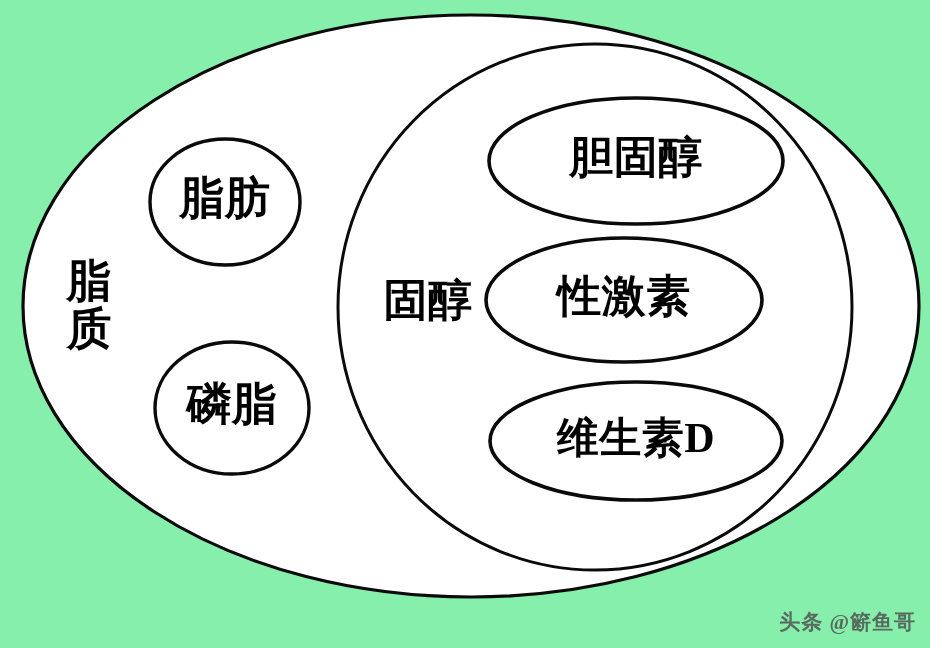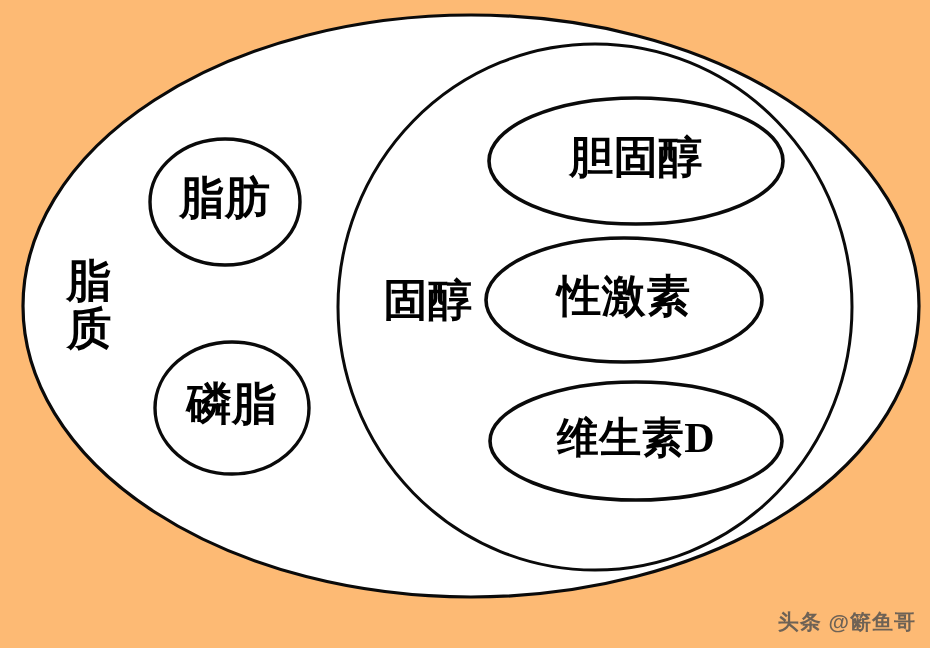--- a/index.html
+++ b/index.html
@@ -12,21 +12,21 @@
     height: 648px;
     background: #ffffff;
     font-family: "Liberation Serif", "DejaVu Serif", serif;
     overflow: hidden;
     position: relative;
   }
   #diagram-root {
     position: relative;
     width: 930px;
     height: 648px;
-    background: #fdba74;
+    background: #86efac;
   }
   svg#venn-canvas {
     position: absolute;
     left: 0;
     top: 0;
     width: 930px;
     height: 648px;
     display: block;
   }
   .ellipse-shape {
@@ -67,21 +67,21 @@
   #label-lipid-stacked {
     left: 58px;
     top: 240px;
     width: 62px;
     height: 130px;
   }
   .watermark {
     position: absolute;
     right: 14px;
     bottom: 12px;
-    font-family: Liberation Sans, sans-serif;
+    font-family: Liberation Serif, serif;
     font-size: 21px;
     font-weight: 700;
     color: #4f4f4f;
     letter-spacing: 1px;
     opacity: 0.82;
     user-select: none;
     white-space: nowrap;
   }
 </style>
 </head>

